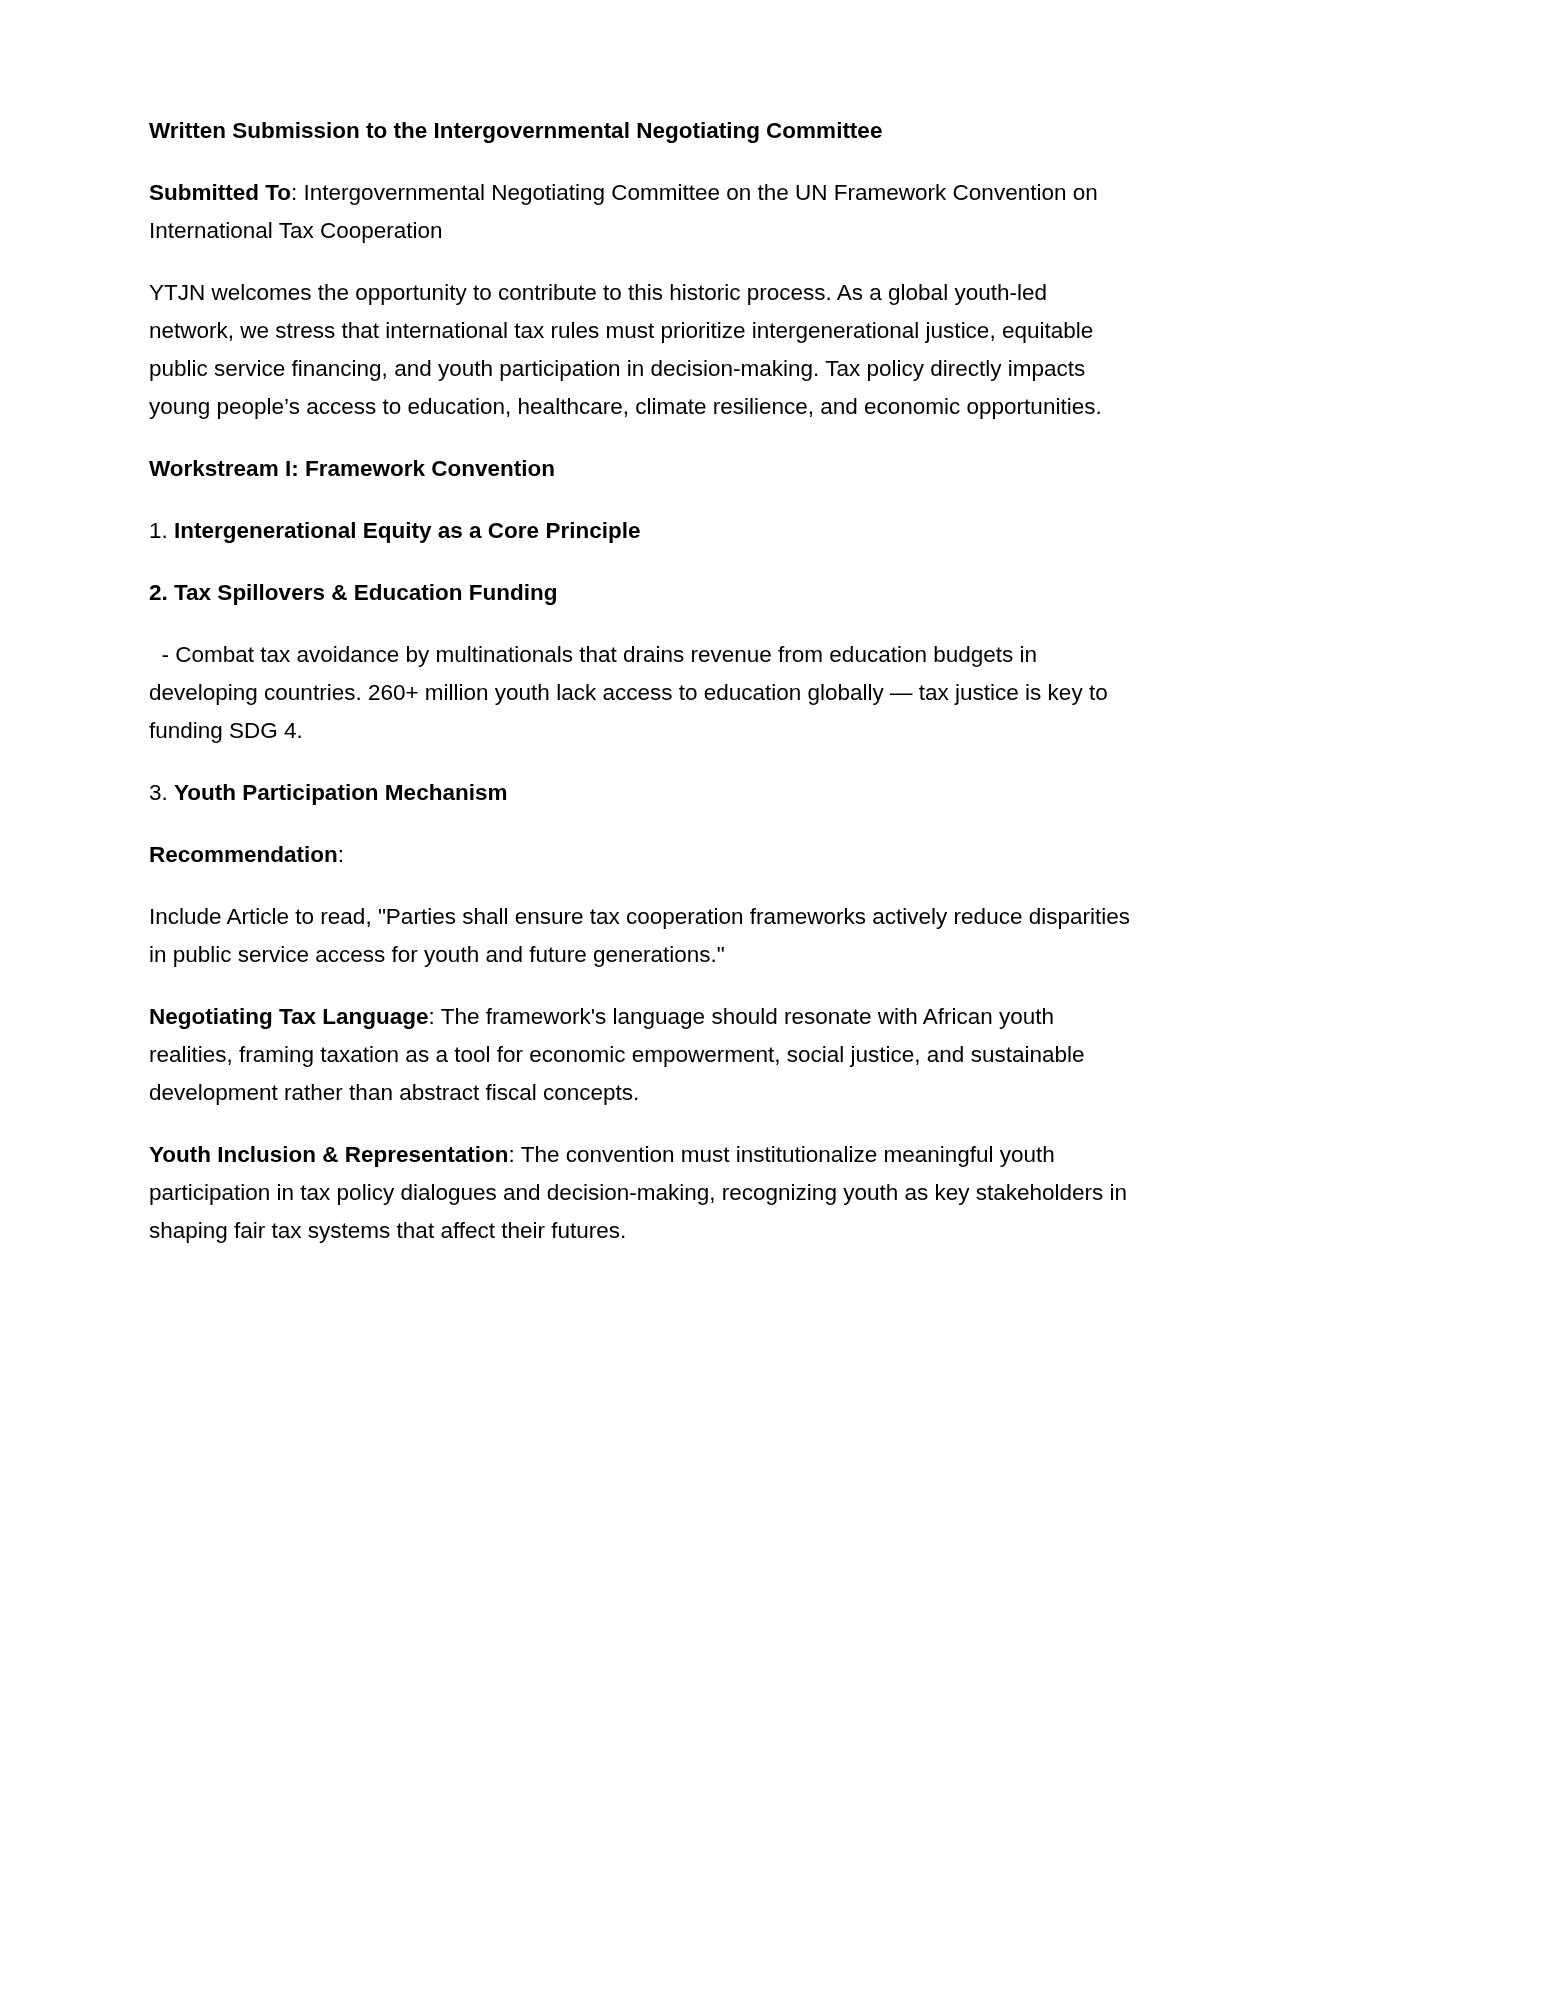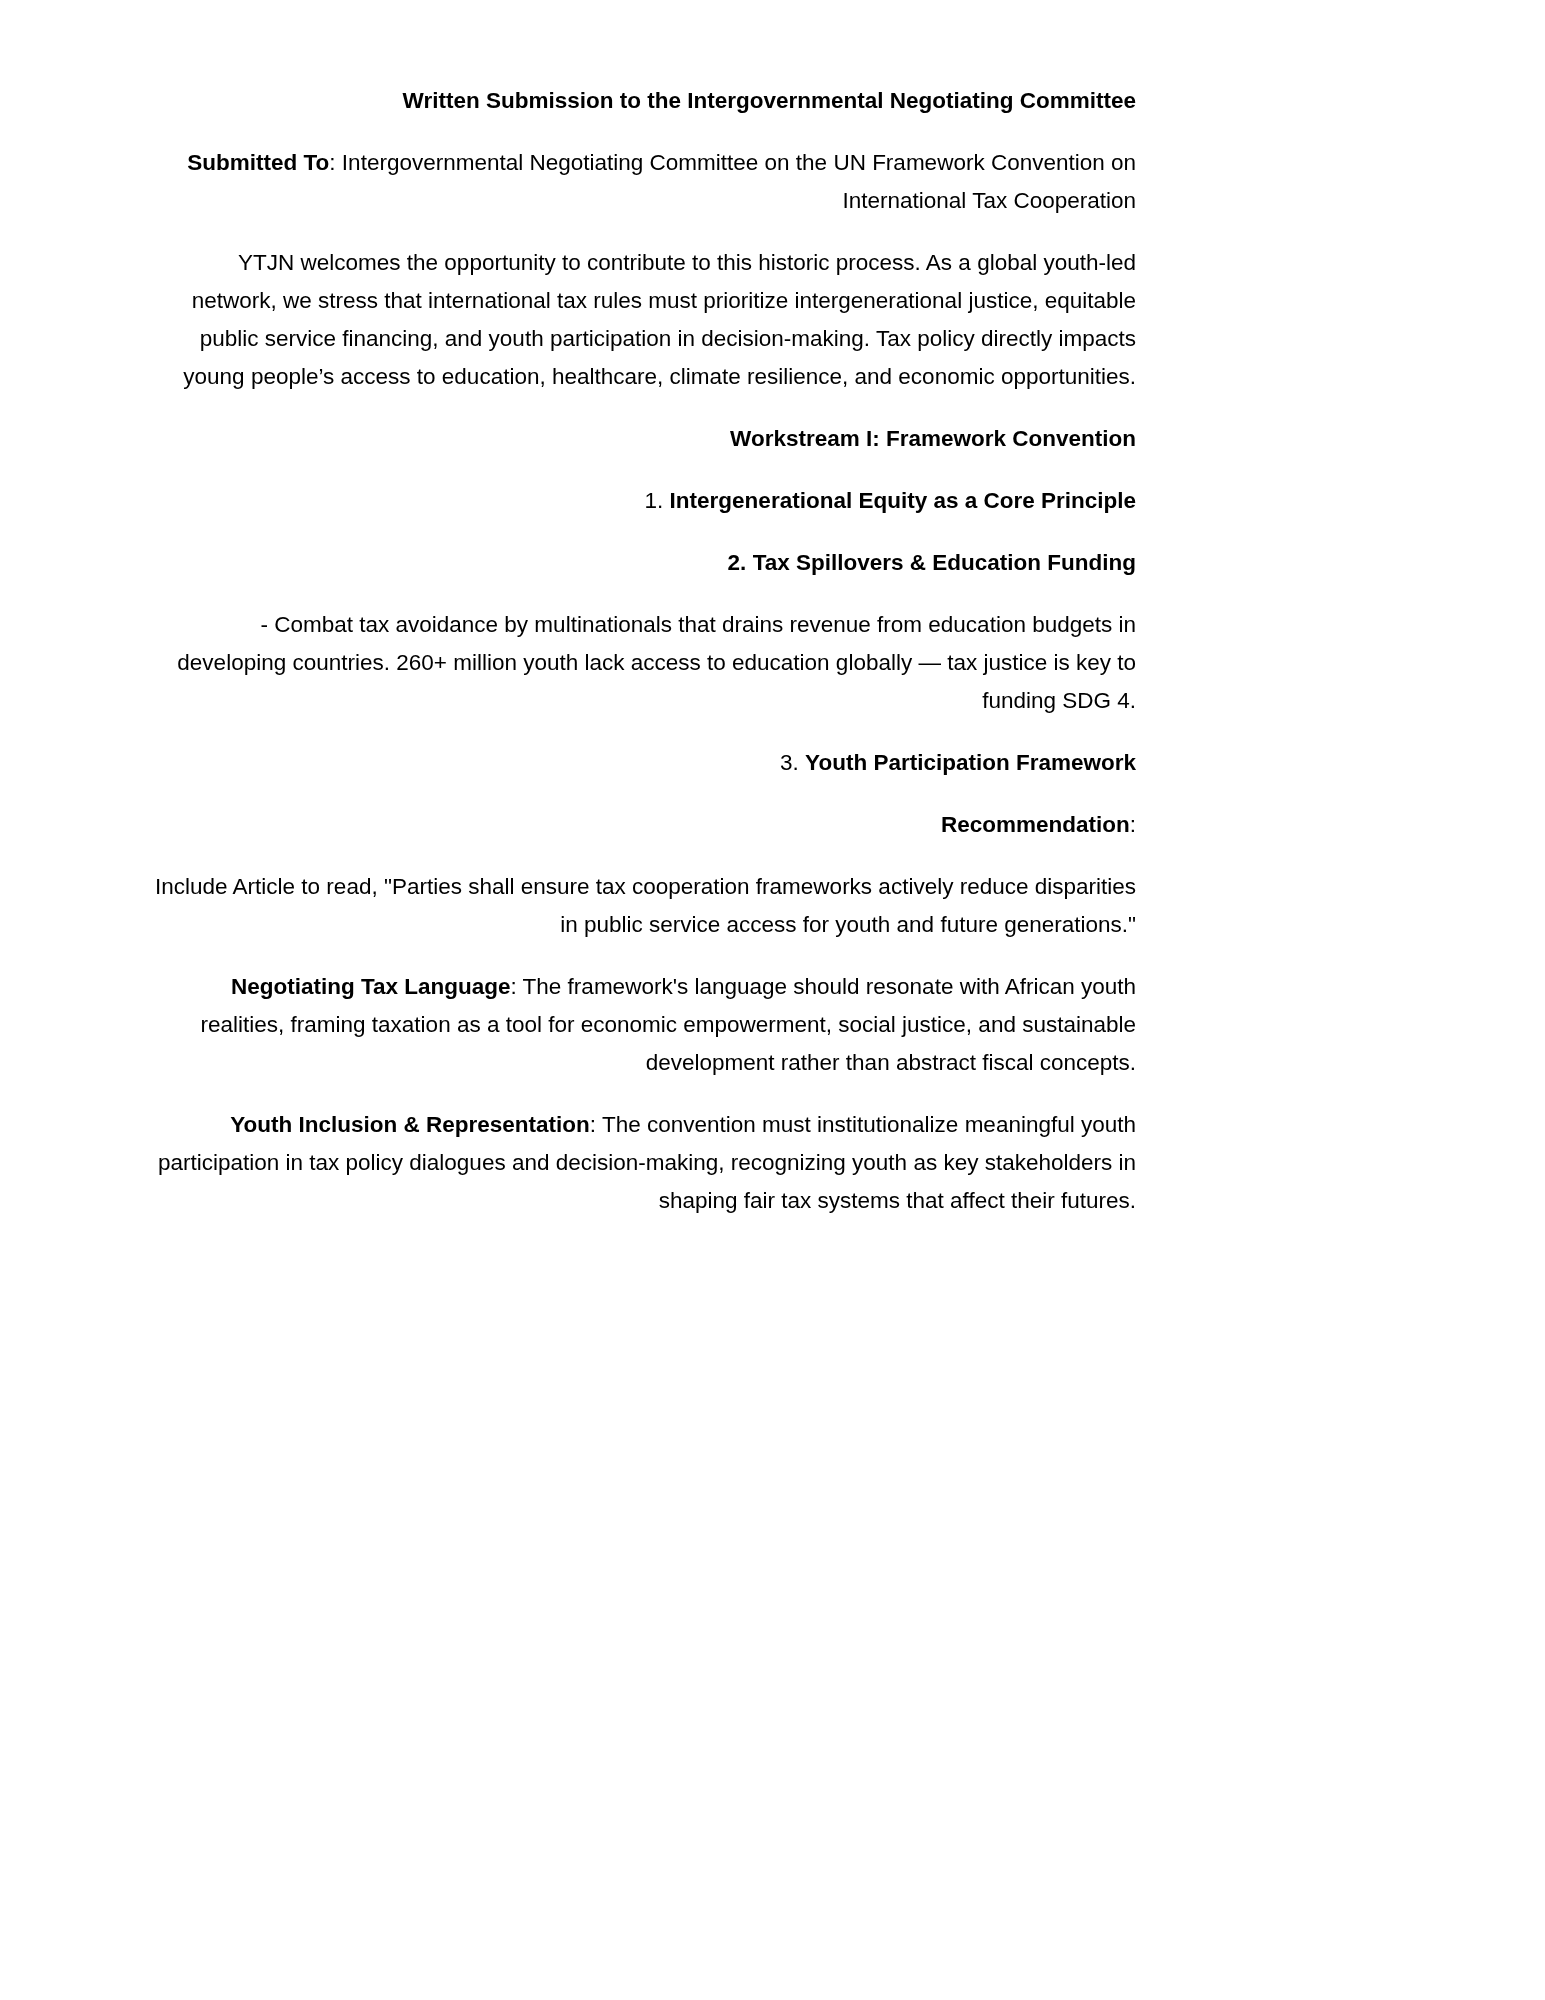--- a/index.html
+++ b/index.html
@@ -6,27 +6,26 @@
     margin: 0;
     padding: 0;
     background: #ffffff;
   }
   .page {
     position: relative;
     width: 1296px;
     min-height: 2000px;
     box-sizing: border-box;
     background: #ffffff;
-    padding: 82px 160px 80px 149px;
+    padding: 112px 160px 80px 149px;
     font-family: "Liberation Sans", sans-serif;
     font-size: 22.5px;
     line-height: 38px;
     color: #000000;
     overflow: hidden;
-    text-align: right;
   }
   .doc-content {
     max-width: 1247px;
   }
   p.para {
     margin: 0 0 24px 0;
     white-space: pre-wrap;
     word-wrap: break-word;
   }
   .b {
@@ -51,21 +50,21 @@
     <p class="para"><span class="b">Workstream I: Framework Convention</span></p>
 
 
     <p class="para"><span>1. </span><span class="b">Intergenerational Equity as a Core Principle</span></p>
 
 
     <p class="para"><span class="b">2. Tax Spillovers &amp; Education Funding</span></p>
 
     <p class="para"><span>  - Combat tax avoidance by multinationals that drains revenue from education budgets in developing countries. 260+ million youth lack access to education globally — tax justice is key to funding SDG 4.</span></p>
 
-    <p class="para"><span>3. </span><span class="b">Youth Participation Framework</span></p>
+    <p class="para"><span>3. </span><span class="b">Youth Participation Mechanism</span></p>
 
 
     <p class="para"><span class="b">Recommendation</span><span>:</span></p>
 
     <p class="para"><span>Include Article to read, "Parties shall ensure tax cooperation frameworks actively reduce disparities in public service access for youth and future generations."</span></p>
 
     <p class="para"><span class="b">Negotiating Tax Language</span><span>: The framework's language should resonate with African youth realities, framing taxation as a tool for economic empowerment, social justice, and sustainable development rather than abstract fiscal concepts.</span></p>
 
     <p class="para"><span class="b">Youth Inclusion &amp; Representation</span><span>: The convention must institutionalize meaningful youth participation in tax policy dialogues and decision-making, recognizing youth as key stakeholders in shaping fair tax systems that affect their futures.</span></p>
 

